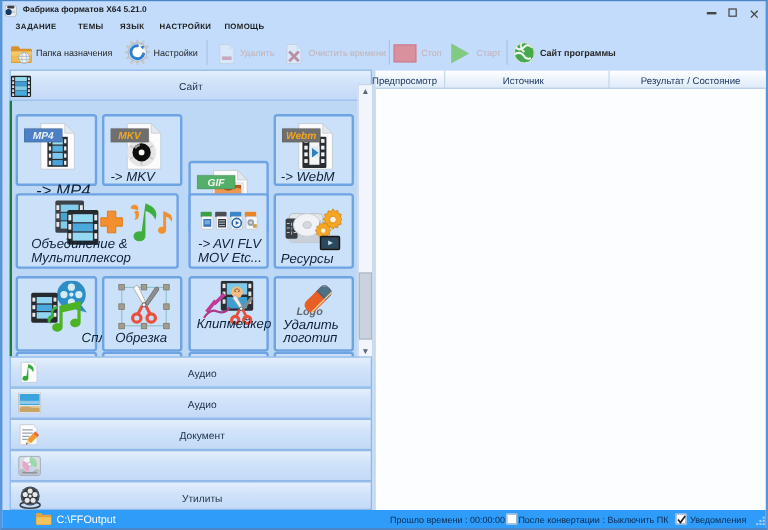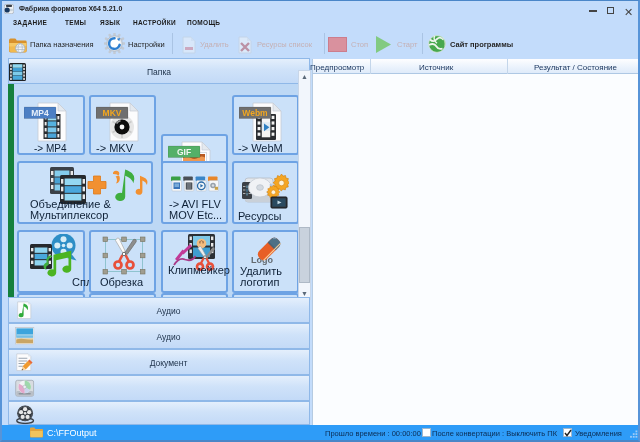--- a/index.html
+++ b/index.html
@@ -16,21 +16,21 @@
 
 .tbtxt { top:40px; font-size:7.5px; color:#262626; }
 .tbtxt.dis { color:#c5b0b4; }
 .sep { top:33px; width:1px; height:21px; background:#aac4e4; }
 
 .bar { left:8px; width:302px; height:26px; background:linear-gradient(#e4effc,#cfe2f9 45%,#c3daf7);
   border:1px solid #8fb8e8; }
 .bar .cap { position:absolute; left:17px; width:285px; text-align:center; top:8px; font-size:8.5px; color:#20344c; }
 .bar .ic { position:absolute; left:6px; top:3px; transform:scale(0.88); transform-origin:top left; }
 #grid { left:8px; top:84px; width:290px; height:213px; background:#bdd8f5;
-  border-left:6px solid #15803d; overflow:hidden; }
+  border-left:2px solid #15803d; overflow:hidden;font-style:italic; }
 .gbtn { position:absolute; background:#cbe1f9; border:2px solid #6ea3e4; border-radius:3px; }
 
 #sbar { left:298px; top:70px; width:13px; height:230px; background:#f2f6fc; border:1px solid #c8d6e8; }
 #sthumb { position:absolute; left:0px; top:156px; width:11px; height:56px; background:#c9d2dd; border:1px solid #aeb9c6; }
 .sarrow { position:absolute; left:0; width:11px; text-align:center; font-size:7px; color:#5a6878; }
 
 #list { left:312px; top:59px; width:326px; height:366px; background:#fbfdff; border-left:1px solid #b5cbe2; }
 #lhead { position:absolute; left:0; top:0; width:100%; height:15px;
   background:linear-gradient(#fefeff,#eaf2fc 60%,#dfebfa); border-bottom:1px solid #aec8e4; }
 #lhead .col { position:absolute; top:3.5px; font-size:8px; color:#17335c; }
@@ -108,21 +108,21 @@
   </div>
 <div class="abs sep" style="left:172px;"></div>
 <div class="abs tbtxt dis" style="left:200px;">Удалить</div>
 <div class="abs" style="left:236px; top:36px; opacity:0.5;">
 <svg width="18" height="18" viewBox="0 0 18 18">
 <path d="M3 1 h8 l4 4 v12 h-12 z" fill="#f3f6f9" stroke="#c3ccd6"></path>
       <path d="M11 1 l4 4 h-4 z" fill="#dde4ec"></path>
 <path d="M5 7 l8 8 M13 7 l-8 8" stroke="#b44a52" stroke-width="2.4"></path>
 </svg>
   </div>
-<div class="abs tbtxt dis" style="left:257px;">Ресурсы список</div>
+<div class="abs tbtxt dis" style="left:257px;">Очистить времени</div>
 <div class="abs sep" style="left:324px;"></div>
 <div class="abs" style="left:328px; top:37px; width:19px; height:15px; background:#d9919e; border:1px solid #cc7d8d;"></div>
 <div class="abs tbtxt dis" style="left:351px;">Стоп</div>
 <div class="abs" style="left:374px; top:35px;">
 <svg width="19" height="19" viewBox="0 0 19 19">
       <path d="M2 1 L17 9.5 L2 18 z" fill="#82ca82"></path>
     </svg>
   </div>
 <div class="abs tbtxt dis" style="left:397px;">Старт</div>
 <div class="abs sep" style="left:422px;"></div>
@@ -132,21 +132,21 @@
 <circle cx="9" cy="9" r="8.4" fill="none" stroke="#dfe8df" stroke-width="0.8"></circle>
 <path d="M2 4.5 q3.5 3.5 7-0.5 q3-3 6.5 0.5" stroke="#eef5ee" stroke-width="1.8" fill="none"></path>
 <path d="M1 10 q5-2.5 7.5 1.5 q2 3.5 6 2" stroke="#eef5ee" stroke-width="1.8" fill="none"></path>
 <path d="M6.5 0.8 q-1.5 4.5 2.5 7.5" stroke="#eef5ee" stroke-width="1.4" fill="none"></path>
 <path d="M13 2 a8.4 8.4 0 0 1 3.8 9" stroke="#b8d8b8" stroke-width="1.2" fill="none" opacity="0.7"></path>
 </svg>
   </div>
 <div class="abs tbtxt" style="left:450px; font-weight:bold;">Сайт программы</div>
 
 <div class="abs bar" style="top:58px;">
-  <span class="cap" style="left:0; width:100%;">Папка</span>
+  <span class="cap" style="left:0; width:100%;">Сайт</span>
   <div class="ic" style="left:0px; top:4px; transform:none;">
       <svg width="17" height="18" viewBox="0 0 17 18">
   <rect x="0" y="0" width="17" height="18" rx="1.5" fill="#1f2225"></rect>
   <rect x="3.6" y="1.2" width="9.8" height="3.6" fill="#8fd8f0"></rect>
   <rect x="3.6" y="5.0" width="9.8" height="3.6" fill="#3f9fd4"></rect>
   <rect x="3.6" y="8.8" width="9.8" height="3.6" fill="#7eccea"></rect>
   <rect x="3.6" y="12.6" width="9.8" height="4.2" fill="#49aadc"></rect>
   <g fill="#dcdcdc">
           <rect x="1.1" y="1.6" width="1.7" height="2.2"></rect>
           <rect x="1.1" y="4.9" width="1.7" height="2.2"></rect>
@@ -183,21 +183,21 @@
               <rect x="13.9" y="2" width="1.9" height="3.4"></rect>
               <rect x="13.9" y="8" width="1.9" height="3.4"></rect>
               <rect x="13.9" y="14" width="1.9" height="3.4"></rect>
               <rect x="13.9" y="20" width="1.9" height="3.4"></rect>
             </g>
 </g>
   <rect x="0" y="6" width="32" height="11.5" rx="0.5" fill="#4c7fc4" stroke="rgba(0,0,0,0.2)" stroke-width="0.6"></rect>
   <text x="16" y="15" font-family="Liberation Sans, sans-serif" font-size="8.5" font-weight="bold" fill="#e8f0fa" text-anchor="middle">MP4</text>
   </svg>
       </div>
-      <div style="position:absolute;left:15px;top:46px;font-size:10px;line-height:11px;color:#0e2036;white-space:pre;">-&gt; MP4</div>
+      <div style="position:absolute;left:15px;top:56px;font-size:14px;line-height:11px;color:#0e2036;white-space:pre;">-&gt; MP4</div>
     </div>
     <div class="gbtn" style="left: 75px; top: 11px; width: 67px; height: 60px;">
       <div style="position:absolute;left:5px;top:4px;">
         <svg width="46" height="42" viewBox="0 0 46 42">
   <path d="M14 2 h20 l8 8 v30 h-28 z" fill="#fcfcfd" stroke="#c6ccd4" stroke-width="0.8"></path>
   <path d="M34 2 l8 8 h-8 z" fill="#e4e9ef" stroke="#c6ccd4" stroke-width="0.7"></path>
   <g transform="translate(26,26)">
  <circle r="12" fill="#e6e6e6"></circle>
  <g stroke="#cacaca" stroke-width="1.6">
               <line x1="0" y1="-11" x2="0" y2="11"></line>
@@ -551,20 +551,21 @@
  <rect x="4" y="16" width="14" height="1.6" rx="0.8" fill="#8d949c"></rect>
  <circle cx="11" cy="9" r="7.2" fill="#f2f4f6"></circle>
  <path d="M11 9 L11 1.8 a7.2 7.2 0 0 1 6.2 10.7 z" fill="#9fd8ac"></path>
  <path d="M11 9 L11 16.2 a7.2 7.2 0 0 1 -6.2-10.7 z" fill="#e4a9cb"></path>
  <path d="M11 9 L17.2 12.5 a7.2 7.2 0 0 1 -6.2 3.7 z" fill="#b8c8e8" opacity="0.7"></path>
  <circle cx="11" cy="9" r="2" fill="#eef0f2" stroke="#aab2ba" stroke-width="0.7"></circle>
 </svg>
     </div>
   </div>
 <div class="abs bar" style="top:401px; height:24px;">
+    <span class="cap">Утилиты</span>
     <div class="ic">
       <svg width="23" height="22" viewBox="0 0 23 22">
  <ellipse cx="11.5" cy="18" rx="9.5" ry="3" fill="none" stroke="#3a3f45" stroke-width="1.5"></ellipse>
  <circle cx="11.5" cy="9.5" r="9" fill="#33383e"></circle>
  <circle cx="11.5" cy="9.5" r="8" fill="none" stroke="#565c64" stroke-width="1"></circle>
  <g fill="#e8e8e8">
           <circle cx="11.5" cy="4.8" r="2.4"></circle>
           <circle cx="6.9" cy="8.1" r="2.4"></circle>
           <circle cx="16.1" cy="8.1" r="2.4"></circle>
           <circle cx="8.7" cy="13.5" r="2.4"></circle>

